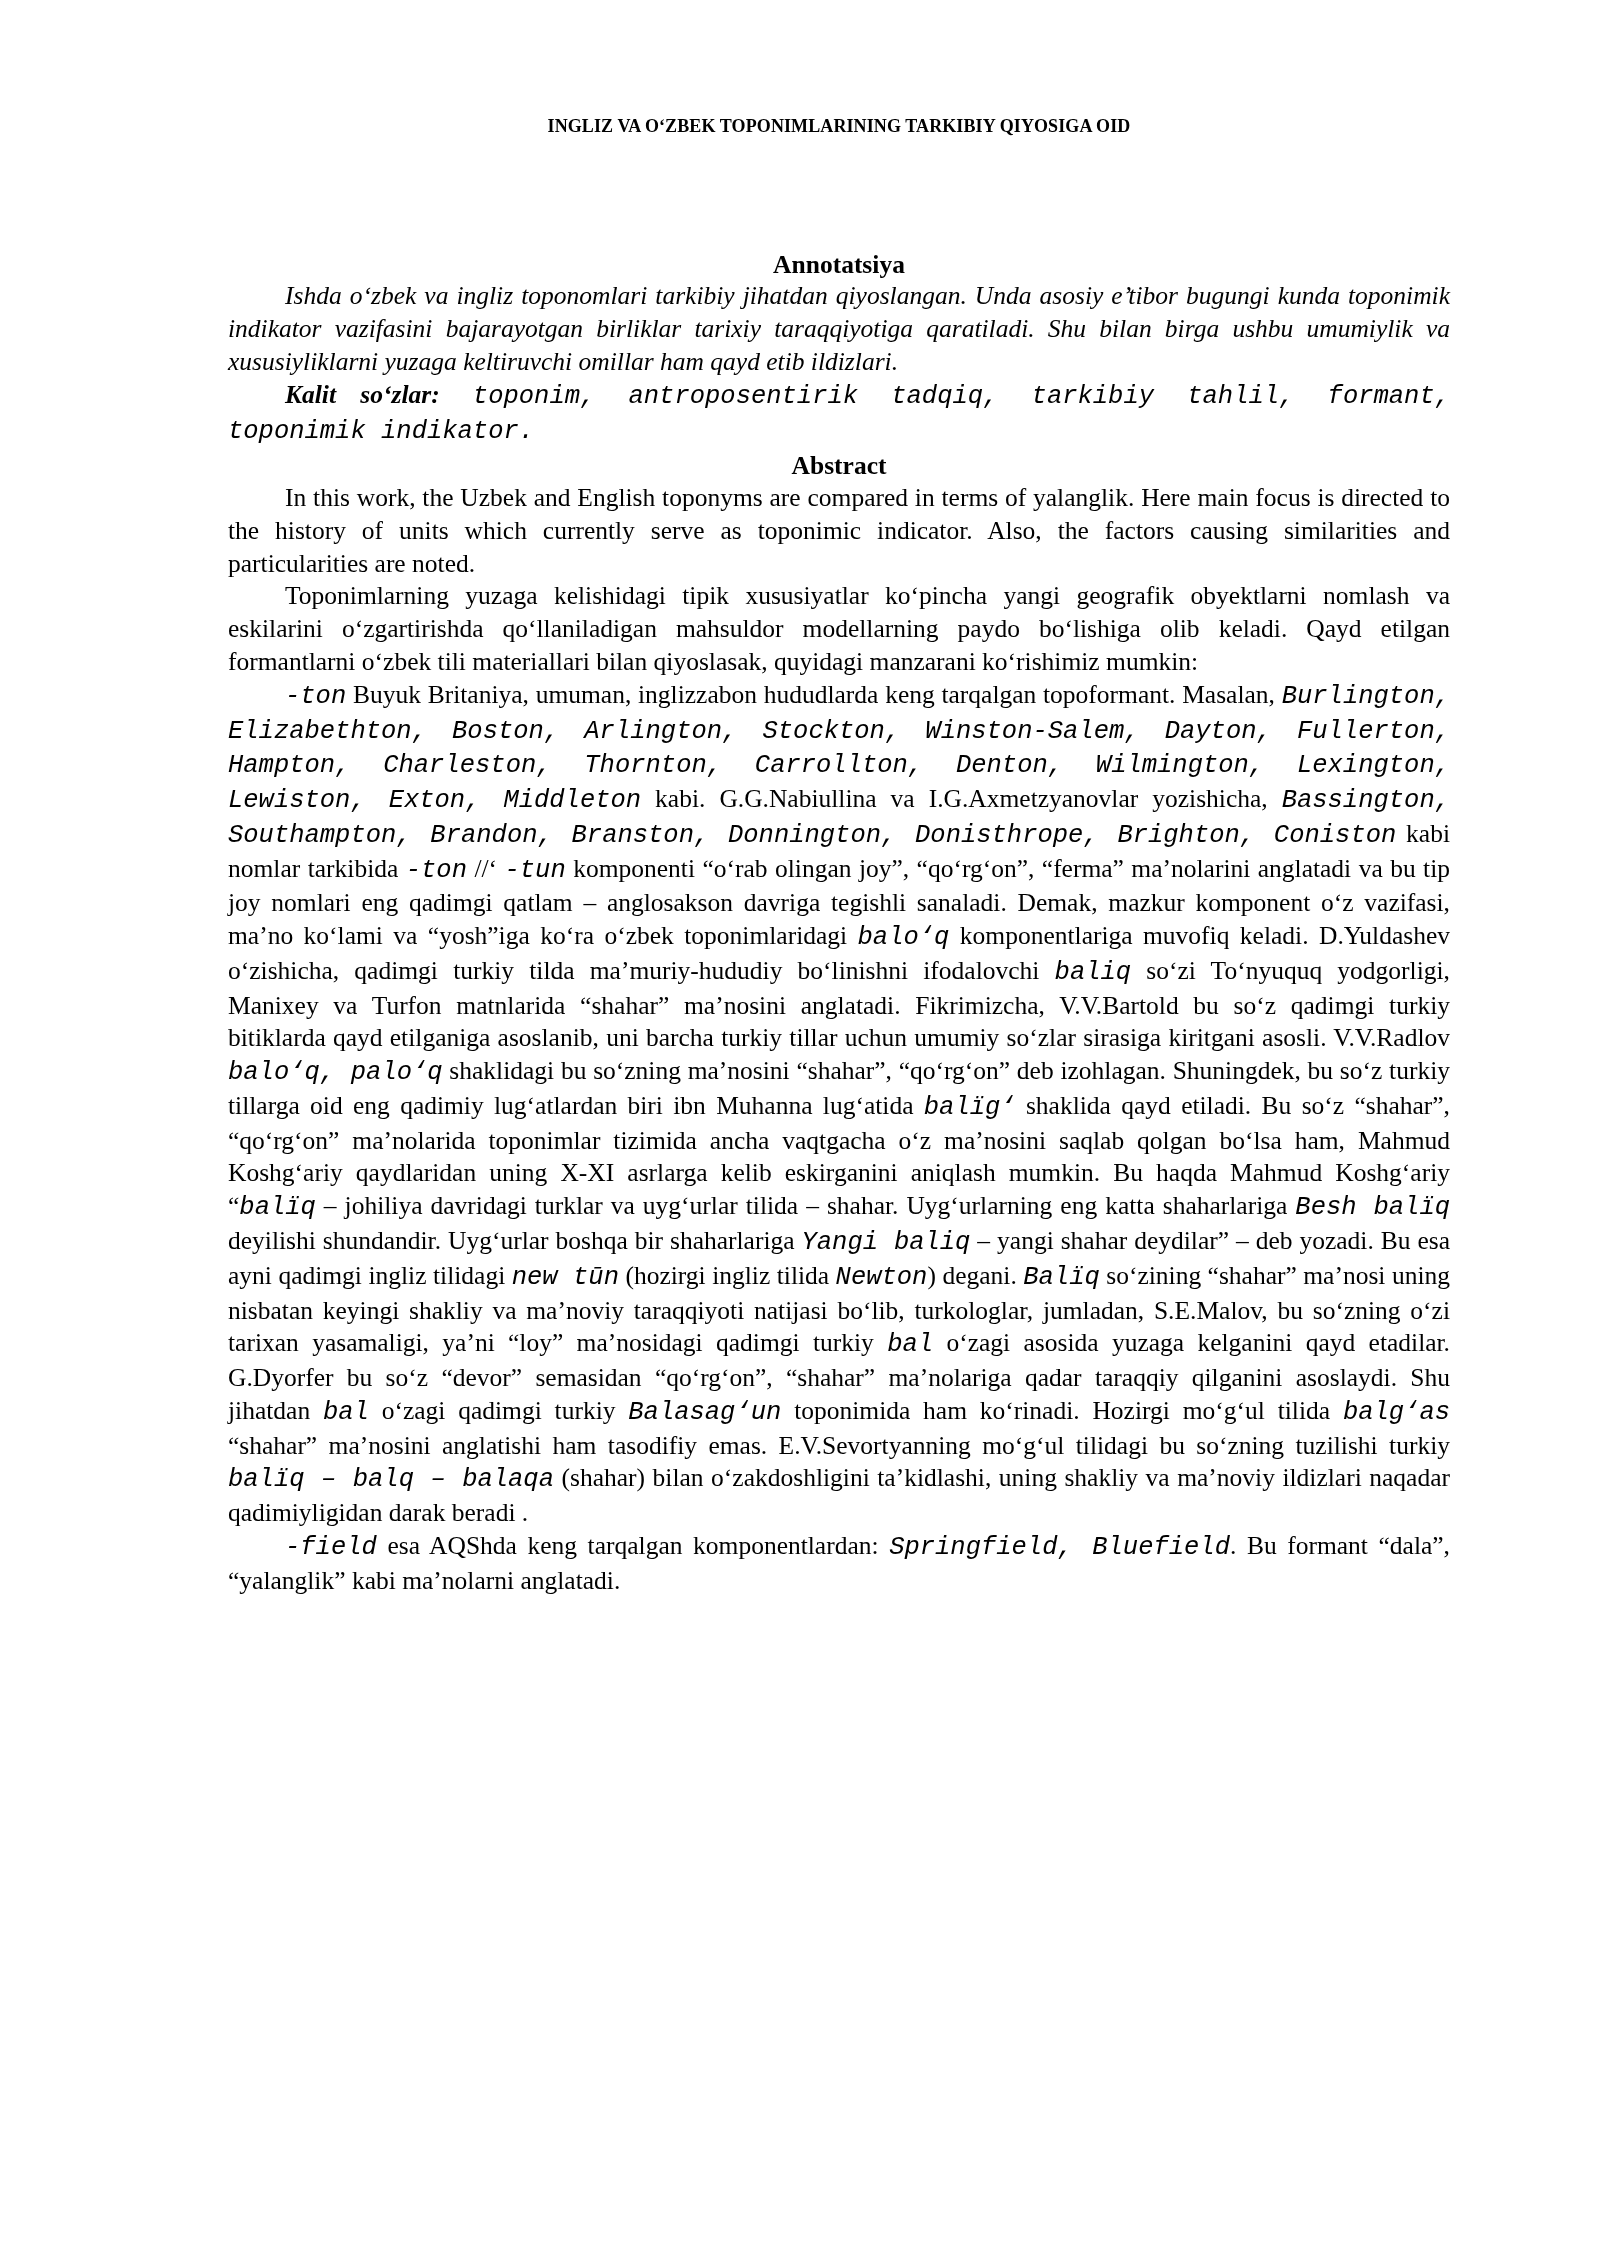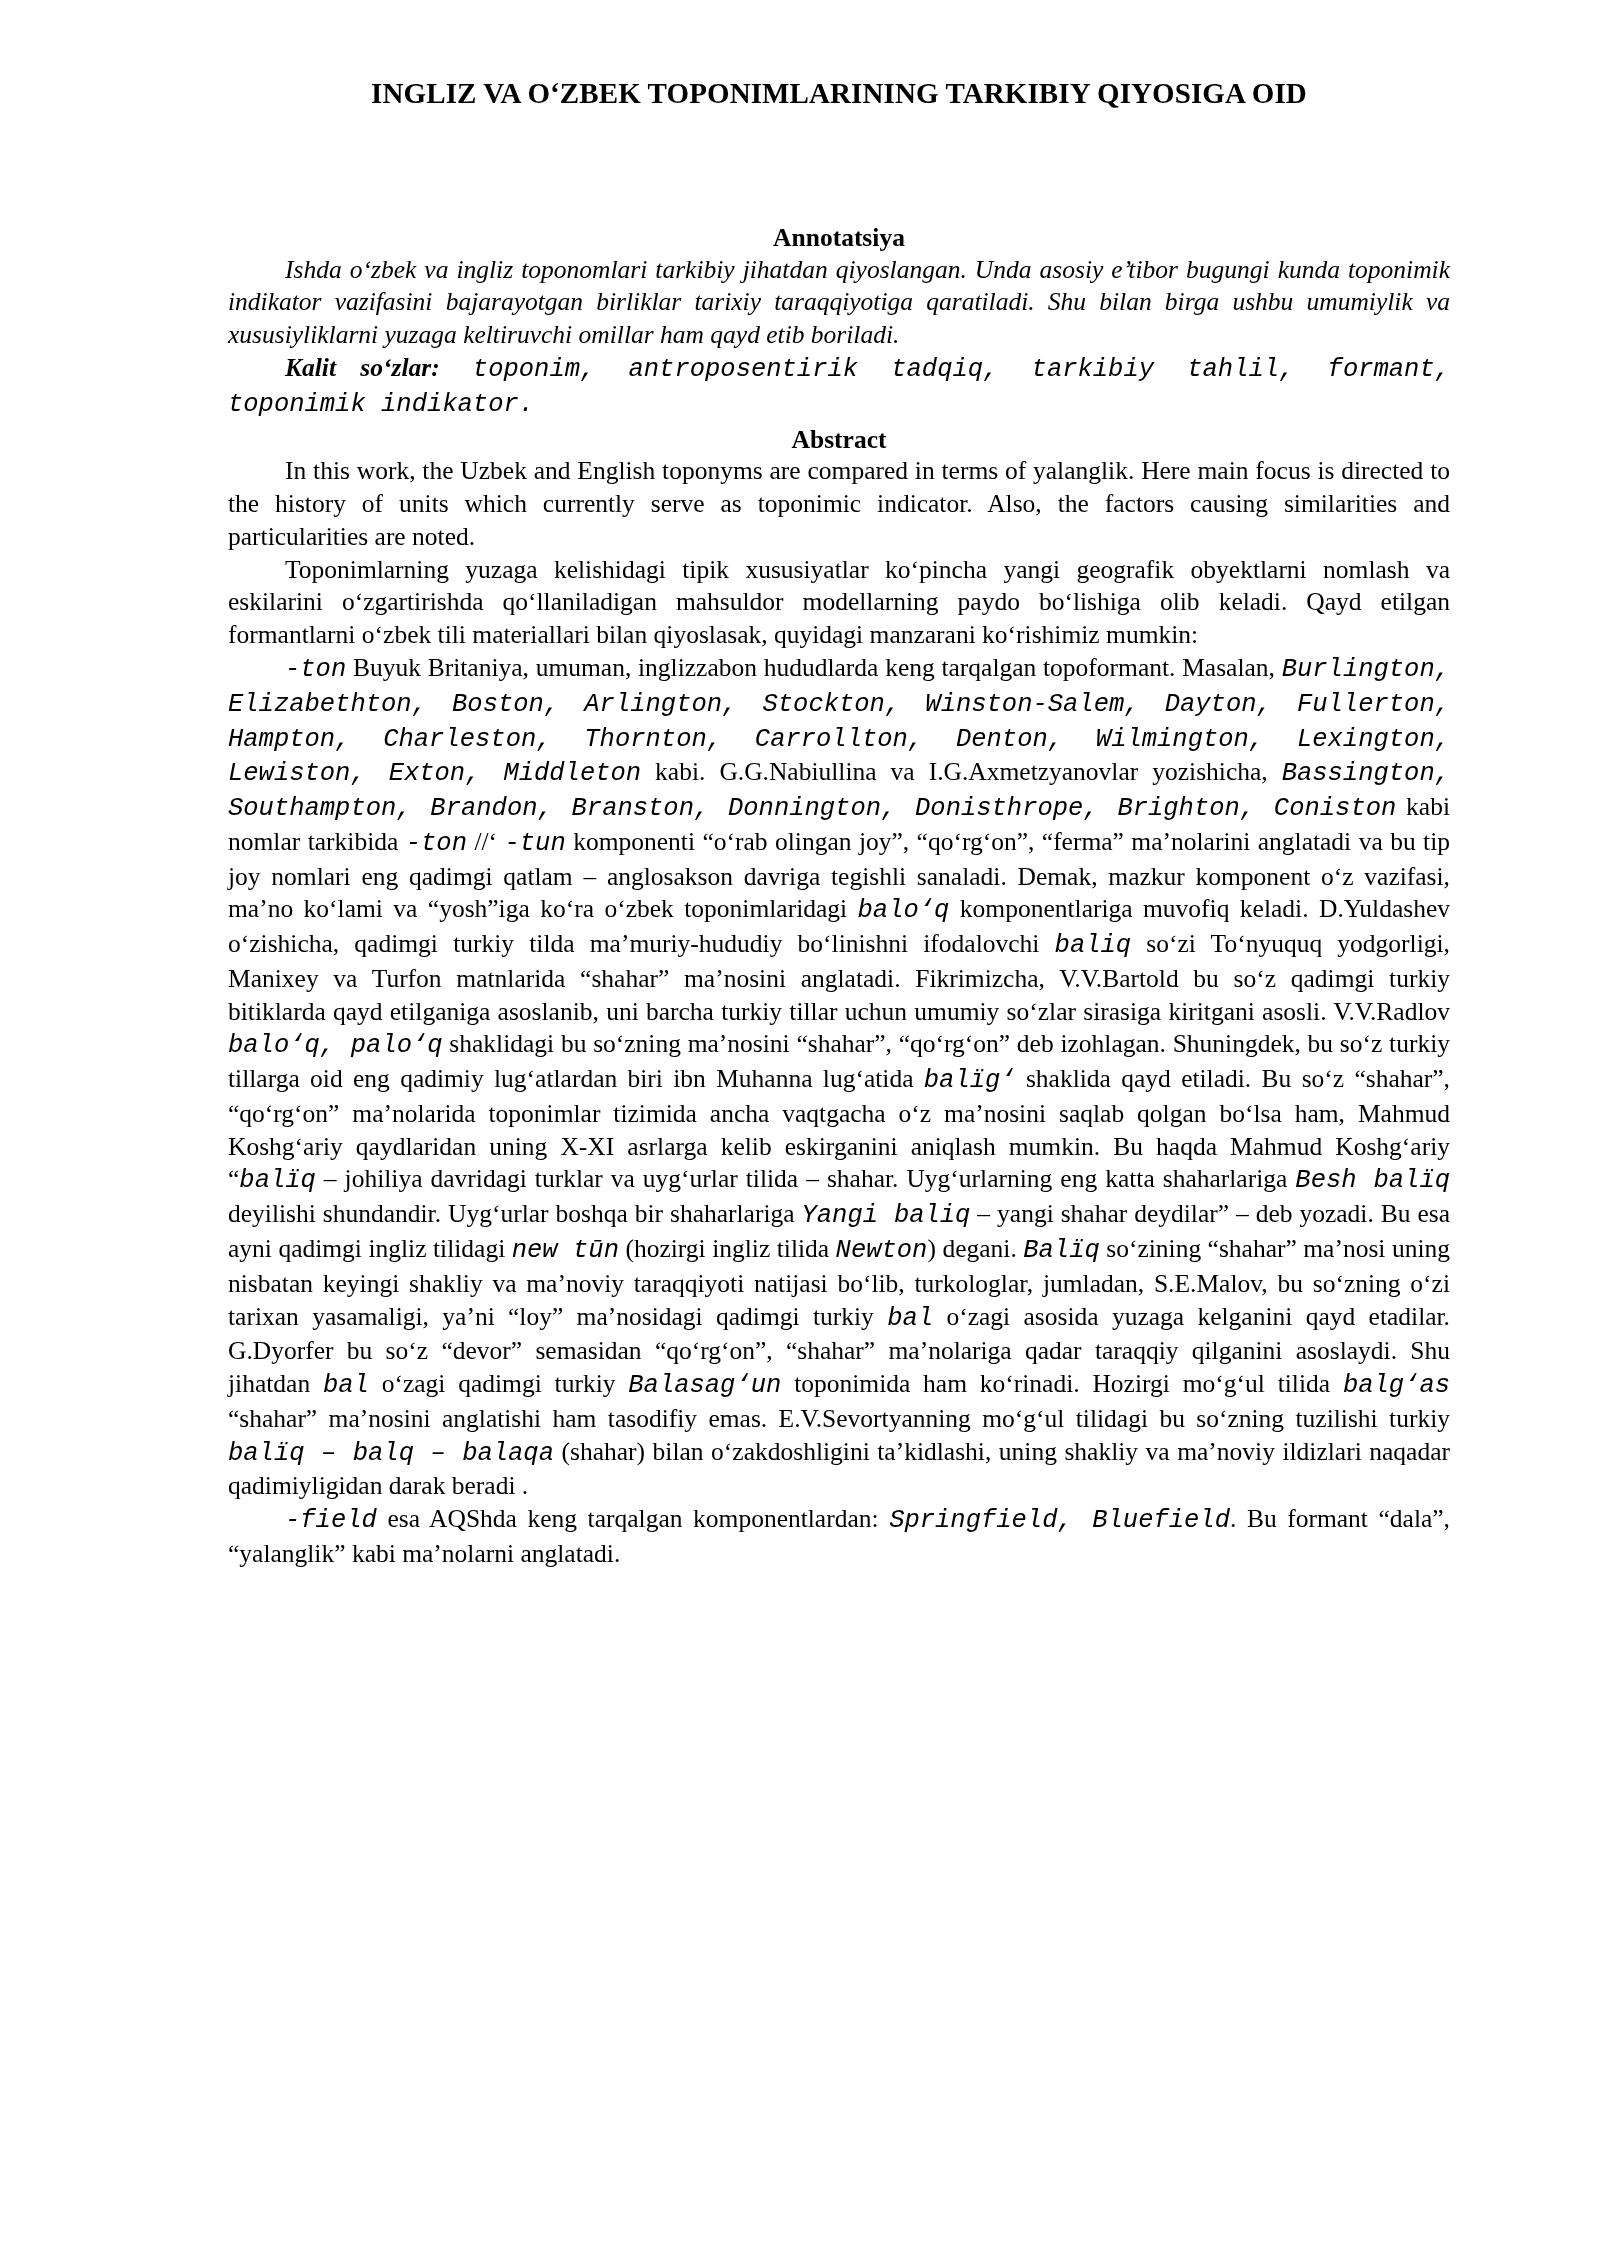--- a/index.html
+++ b/index.html
@@ -24,23 +24,23 @@
   }
   .content {
     position: absolute;
     left: 228px;
     top: 0;
     width: 1222px;
   }
   .doc-title {
     text-align: center;
     font-weight: bold;
-    font-size: 29px;
+    font-size: 18px;
     line-height: 1.2;
-    margin-top: 76px;
+    margin-top: 116px;
     letter-spacing: 0.1px;
   }
   .section-heading {
     text-align: center;
     font-weight: bold;
     font-size: 25.5px;
     line-height: 1.25;
     margin: 0;
   }
   .heading-annotatsiya {
@@ -75,21 +75,21 @@
 </head>
 <body>
 
 <div class="page">
   <div class="content">
 
     <h1 class="doc-title">INGLIZ VA O‘ZBEK TOPONIMLARINING TARKIBIY QIYOSIGA OID</h1>
 
     <div class="section-heading heading-annotatsiya">Annotatsiya</div>
 
-    <p class="body-par indent abstract-uz">Ishda o‘zbek va ingliz toponomlari tarkibiy jihatdan qiyoslangan. Unda asosiy e’tibor bugungi kunda toponimik indikator vazifasini bajarayotgan birliklar tarixiy taraqqiyotiga qaratiladi. Shu bilan birga ushbu umumiylik va xususiyliklarni yuzaga keltiruvchi omillar ham qayd etib boriladi.</p>
+    <p class="body-par indent abstract-uz">Ishda o‘zbek va ingliz toponomlari tarkibiy jihatdan qiyoslangan. Unda asosiy e’tibor bugungi kunda toponimik indikator vazifasini bajarayotgan birliklar tarixiy taraqqiyotiga qaratiladi. Shu bilan birga ushbu umumiylik va xususiyliklarni yuzaga keltiruvchi omillar ham qayd etib ildizlari.</p>
 
     <p class="body-par indent kalit-block"><span class="bd">Kalit so‘zlar:</span><span class="it"> toponim, antroposentirik tadqiq, tarkibiy tahlil, formant, toponimik indikator.</span></p>
 
     <div class="section-heading heading-abstract">Abstract</div>
 
     <p class="body-par indent"> In this work, the Uzbek and English toponyms are compared in terms of yalanglik. Here main focus is directed to the history of units which currently serve as toponimic indicator. Also, the factors causing similarities and particularities are noted.</p>
 
 
     <div class="main-body">
 

